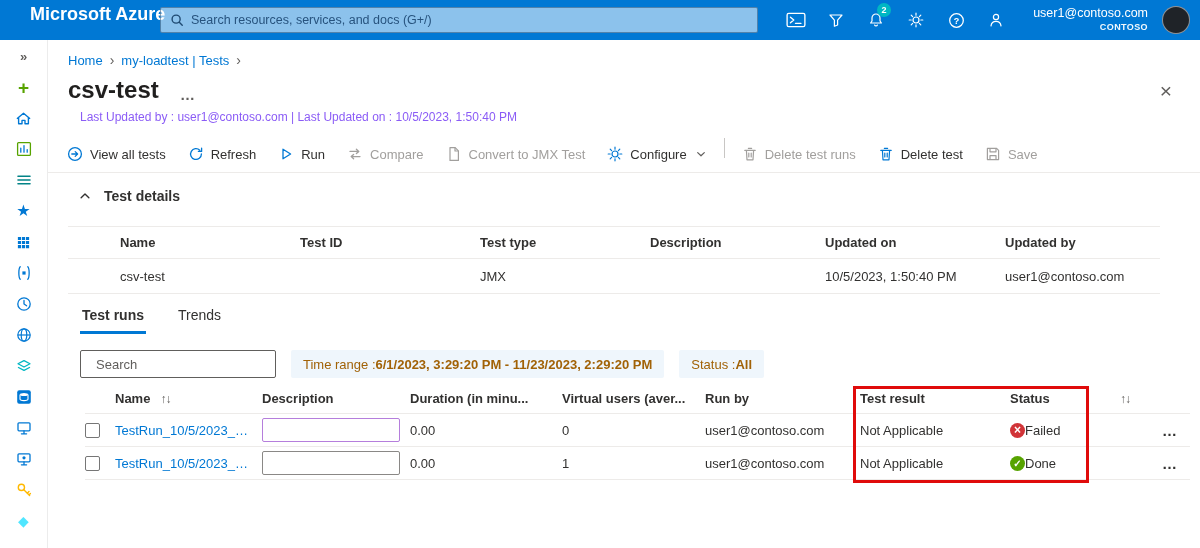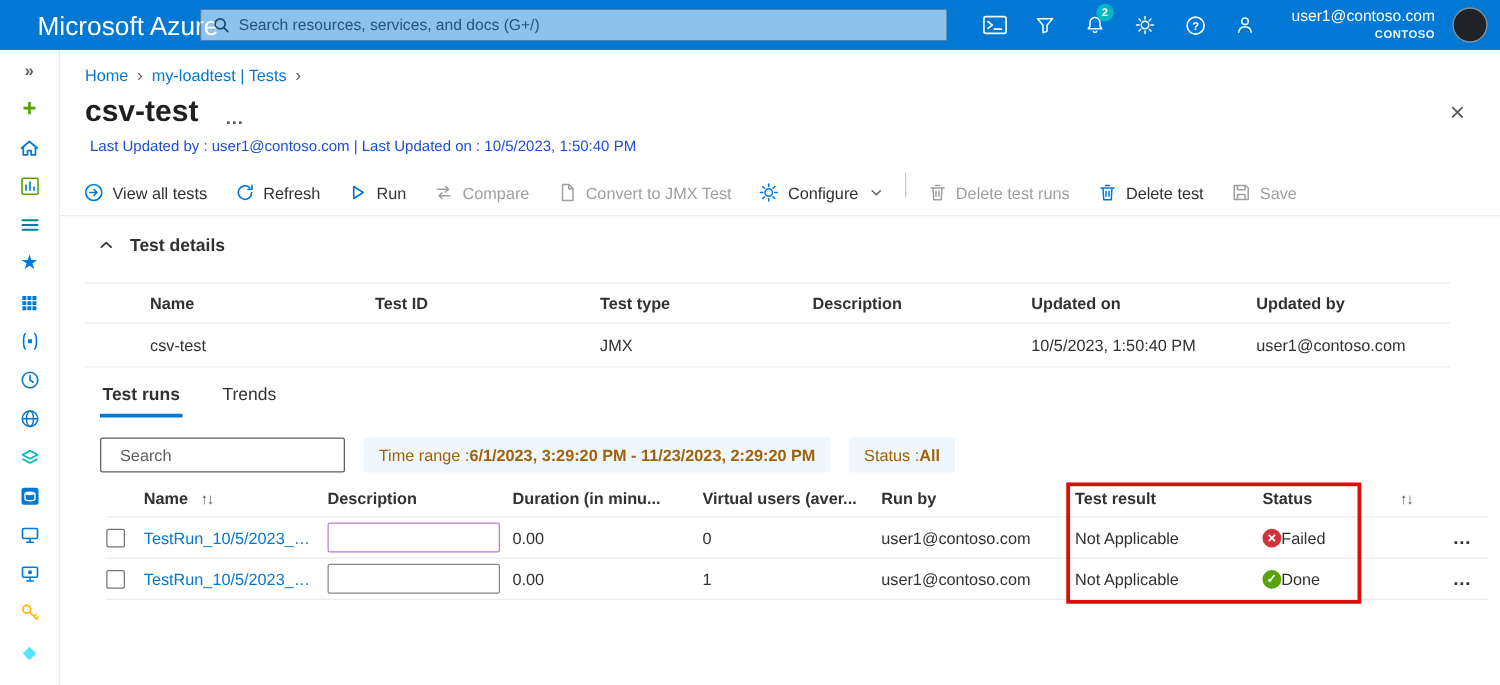--- a/index.html
+++ b/index.html
@@ -2,21 +2,21 @@
 <html><head>
 <meta charset="utf-8">
 <style>
   *{margin:0;padding:0;box-sizing:border-box}
   html,body{background:#fff}
   body{font-family:"Liberation Sans",sans-serif;font-size:13px;color:#323130}
   .screen{position:relative;width:1200px;height:548px;overflow:hidden;background:#fff}
 
   
   .topbar{position:absolute;top:0;left:0;width:1200px;height:40px;background:#0078d4;color:#fff}
-  .logo{position:absolute;left:30px;top:10px;font-size:21px;font-weight:400;white-space:nowrap;cursor:pointer}
+  .logo{position:absolute;left:30px;top:4px;font-size:18px;font-weight:700;white-space:nowrap;cursor:pointer}
   .searchbox{position:absolute;left:160px;top:7px;width:598px;height:26px;background:rgba(255,255,255,.55);
     border:1px solid rgba(8,50,90,.45);border-radius:2px;display:flex;align-items:center;gap:7px;padding:0 9px;color:#1f4a72}
   .searchbox input{flex:1;border:none;background:transparent;outline:none;font-size:12.5px;color:#143a5e;font-family:"Liberation Sans",sans-serif}
   .searchbox input::placeholder{color:#27537e}
   .top-icons{position:absolute;left:776px;top:0;height:40px;display:flex}
   .tbtn{width:40px;height:40px;display:flex;align-items:center;justify-content:center;position:relative;cursor:pointer;color:#fff}
   .badge{position:absolute;top:3px;right:5px;min-width:14px;height:14px;border-radius:8px;background:#00b7c3;color:#fff;
     font-size:9px;font-weight:700;display:flex;align-items:center;justify-content:center;padding:0 3px}
   .account{position:absolute;right:52px;top:6px;text-align:right;line-height:1.25;cursor:pointer}
   .account .email{font-size:12.5px}
@@ -33,21 +33,21 @@
   .si-diamond{color:#50e6ff;font-size:14px}
 
   
   .content{position:absolute;top:40px;left:48px;width:1152px;height:508px;background:#fff}
   .breadcrumb{position:absolute;left:20px;top:12px;display:flex;align-items:center;gap:7px;font-size:13px}
   .crumb{color:#0078d4;cursor:pointer}
   .crumb-sep{color:#605e5c;font-size:14px}
   .page-title{position:absolute;left:20px;top:36px;font-size:24px;font-weight:700;color:#201f1e}
   .title-menu{position:absolute;left:132px;top:46px;color:#605e5c;font-size:15px;font-weight:700;cursor:pointer}
   .close-btn{position:absolute;right:28px;top:40px;font-size:21px;color:#605e5c;cursor:pointer;line-height:1}
-  .subtitle{position:absolute;left:24px;top:70px;font-size:12px;color:#1d4ed8}
+  .subtitle{position:absolute;left:32px;top:70px;font-size:12px;color:#8b5cf6}
 
   
   .cmdbar{position:absolute;left:8px;top:98px;height:32px;display:flex;}
   .cmd{display:flex;align-items:center;gap:7px;padding:0 11px;height:32px;cursor:pointer;color:#323130;white-space:nowrap;font-size:13px}
   .cmd svg{color:#0078d4}
   .cmd.disabled{color:#a19f9d;cursor:default}
   .cmd.disabled svg{color:#a19f9d}
   .cmd .chev{color:#605e5c;margin-left:1px}
   .cmd-sep{width:1px;height:20px;background:#c8c6c4;margin:0 6px}
   .hr{position:absolute;left:0;top:132px;width:1152px;height:1px;background:#edebe9}

